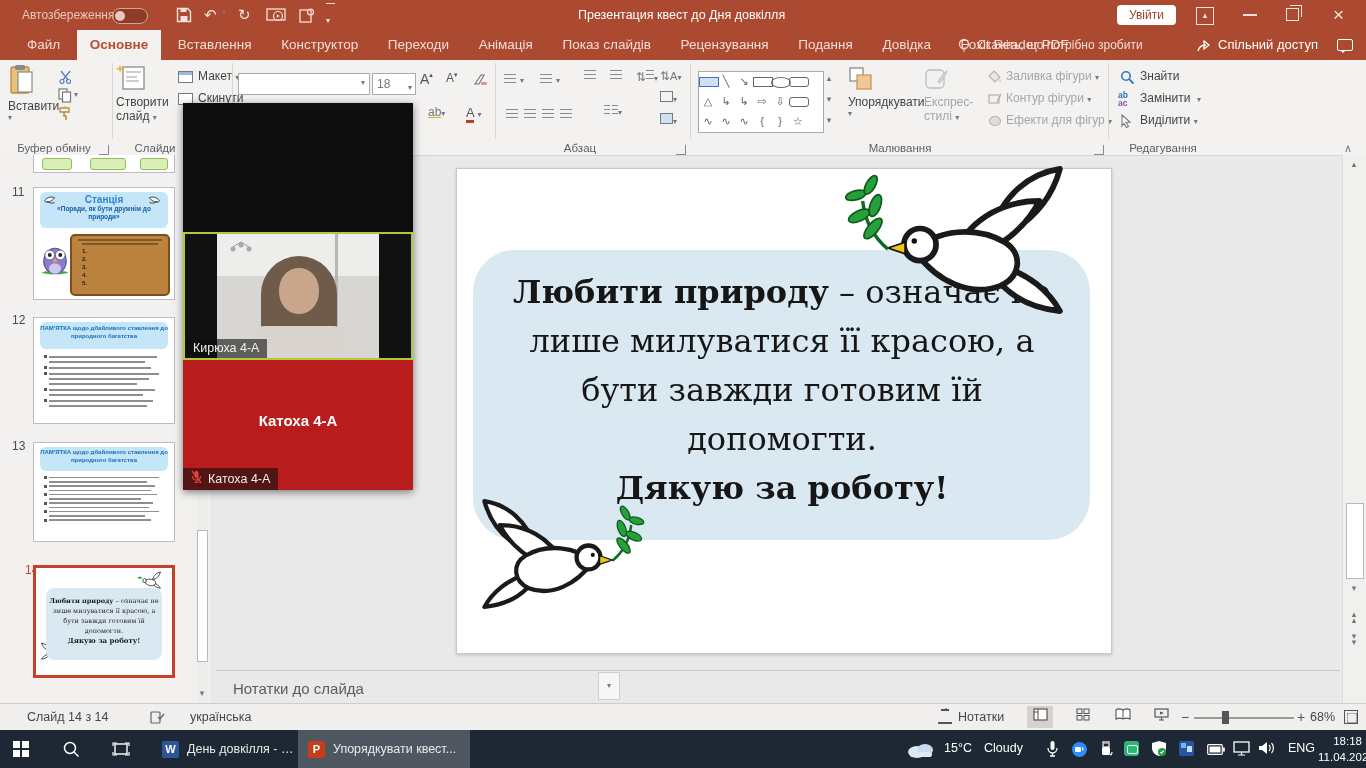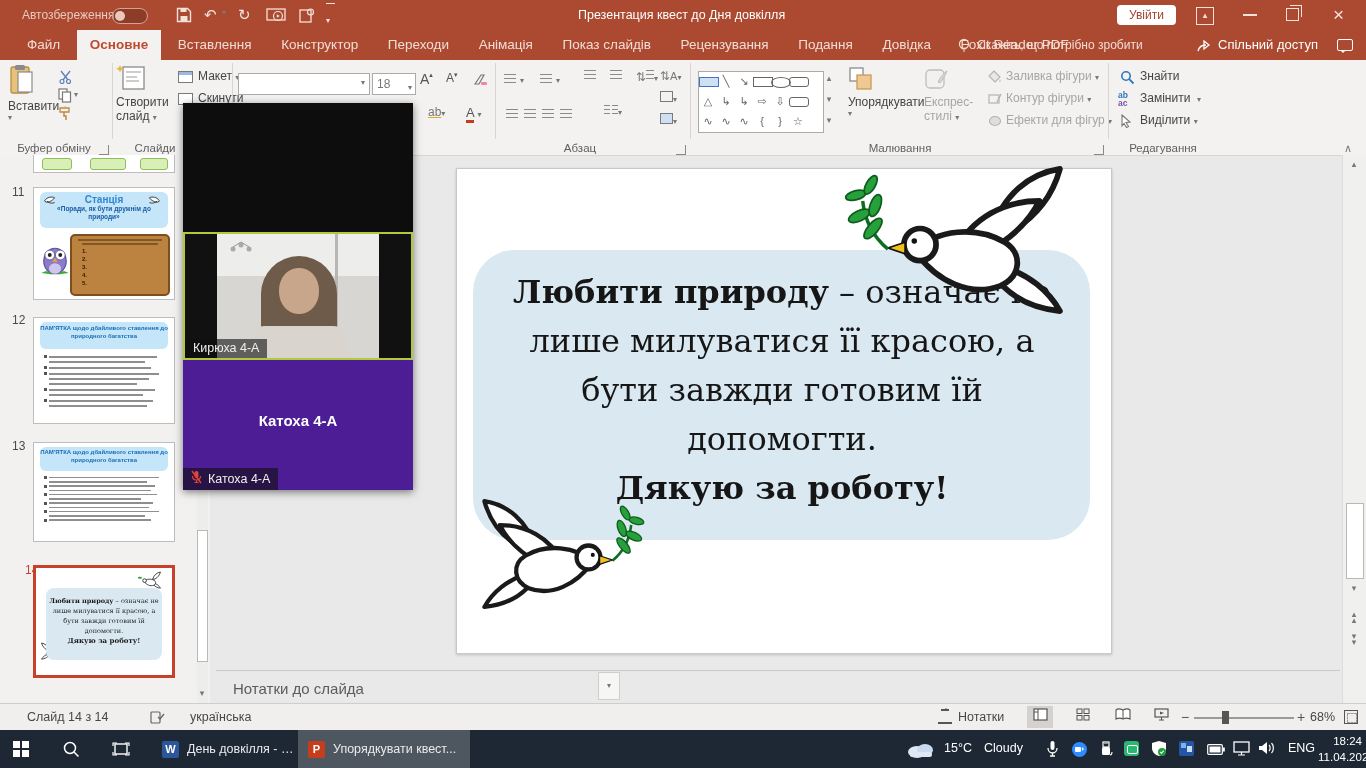--- a/index.html
+++ b/index.html
@@ -661,21 +661,21 @@
         </svg>
     </span>
     <span class="ab" style="left:1258px;top:10px;">
       <svg width="18" height="16" viewBox="0 0 18 16">
           <path d="M1 6h3l5-4v12l-5-4H1z" fill="#FFF"></path>
           <path d="M11 5c1.5 1.5 1.5 4.5 0 6M13.5 3c2.5 2.5 2.5 7.5 0 10" stroke="#FFF" stroke-width="1.2" fill="none"></path>
         </svg>
     </span>
     <span class="ab tray" style="left:1288px;top:11px;">ENG</span>
     <span class="ab tray" style="left:1318px;top:3px;width:44px;text-align:right;font-size:11.5px;line-height:16px;">
-      <span>18:24</span><br>
+      <span>18:18</span><br>
       <span>11.04.2023</span>
     </span>
   </div>
 
   <div class="ab zoomov">
 
 
     <div class="ab" style="left:0;top:129px;width:226px;height:124px;overflow:hidden;background:#111;border:2px solid #AFCB3A;">
       <span class="ab" style="left:32px;top:0;width:162px;height:124px;background:linear-gradient(#EDEDEB 0 34%,#D8D6D2 34%);"></span>
       <span class="ab" style="left:150px;top:0;width:3px;height:124px;background:#B8B6B2;"></span>
@@ -684,21 +684,21 @@
             <circle cx="12" cy="5" r="2.5" fill="#AAA"></circle>
             <circle cx="20" cy="9" r="2.5" fill="#AAA"></circle>
             <path d="M4 7 L12 2 L20 7" stroke="#999" fill="none"></path>
           </svg></span>
       <span class="ab" style="left:76px;top:22px;width:76px;height:92px;border-radius:38px 38px 0 0;background:#6E5B49;"></span>
       <span class="ab" style="left:94px;top:34px;width:40px;height:46px;border-radius:48%;background:#C8A68C;"></span>
       <span class="ab" style="left:64px;top:92px;width:100px;height:32px;border-radius:16px 16px 0 0;background:#D9D5CE;"></span>
       <span class="vname">Кирюха 4-А</span>
     </div>
 
-    <div class="ab" style="left:0;top:257px;width:230px;height:130px;background:#4c1d95;">
+    <div class="ab" style="left:0;top:257px;width:230px;height:130px;background:#b91c1c;">
       <div class="ab" style="left:0;top:52px;width:230px;text-align:center;color:#FFF;font-weight:bold;font-size:15px;">Катоха 4-А</div>
       <span class="vname" style="display:flex;align-items:center;gap:6px;">
         <span><svg width="11" height="14" viewBox="0 0 11 14">
               <rect x="3.5" y="1" width="4" height="7" rx="2" fill="#E2443A"></rect>
               <path d="M1.5 6c0 2.5 1.8 4 4 4s4-1.5 4-4" fill="none" stroke="#E2443A" stroke-width="1.2"></path>
               <path d="M5.5 10v2.5M3.5 12.5h4" stroke="#E2443A" stroke-width="1.1"></path>
               <path d="M1 1l9 12" stroke="#E2443A" stroke-width="1.4"></path>
             </svg></span>
         <span>Катоха 4-А</span>
       </span>

